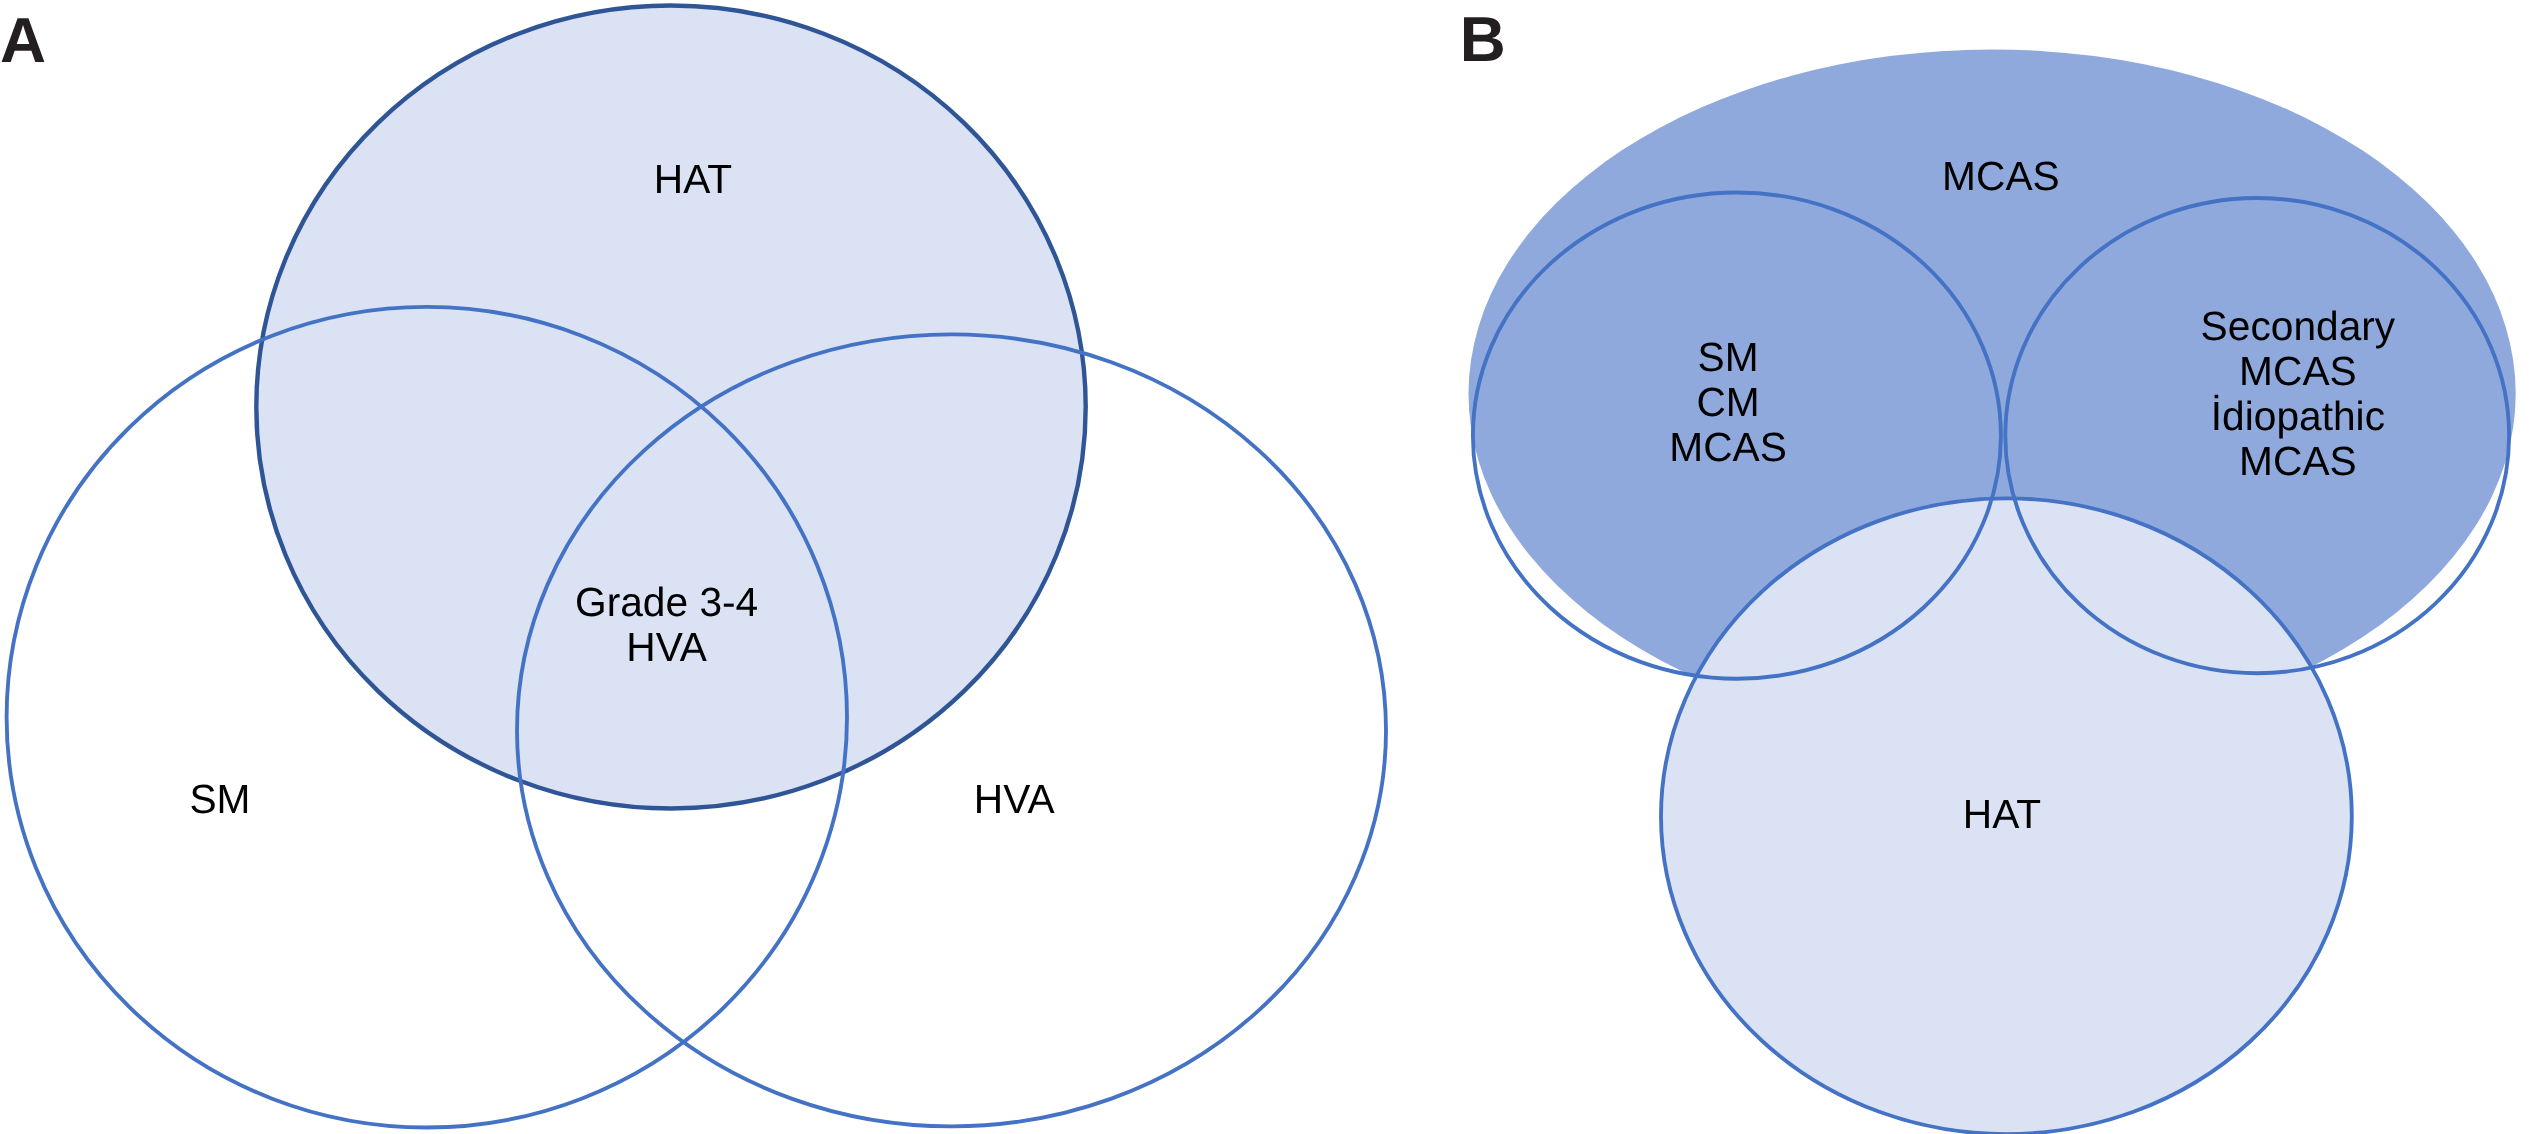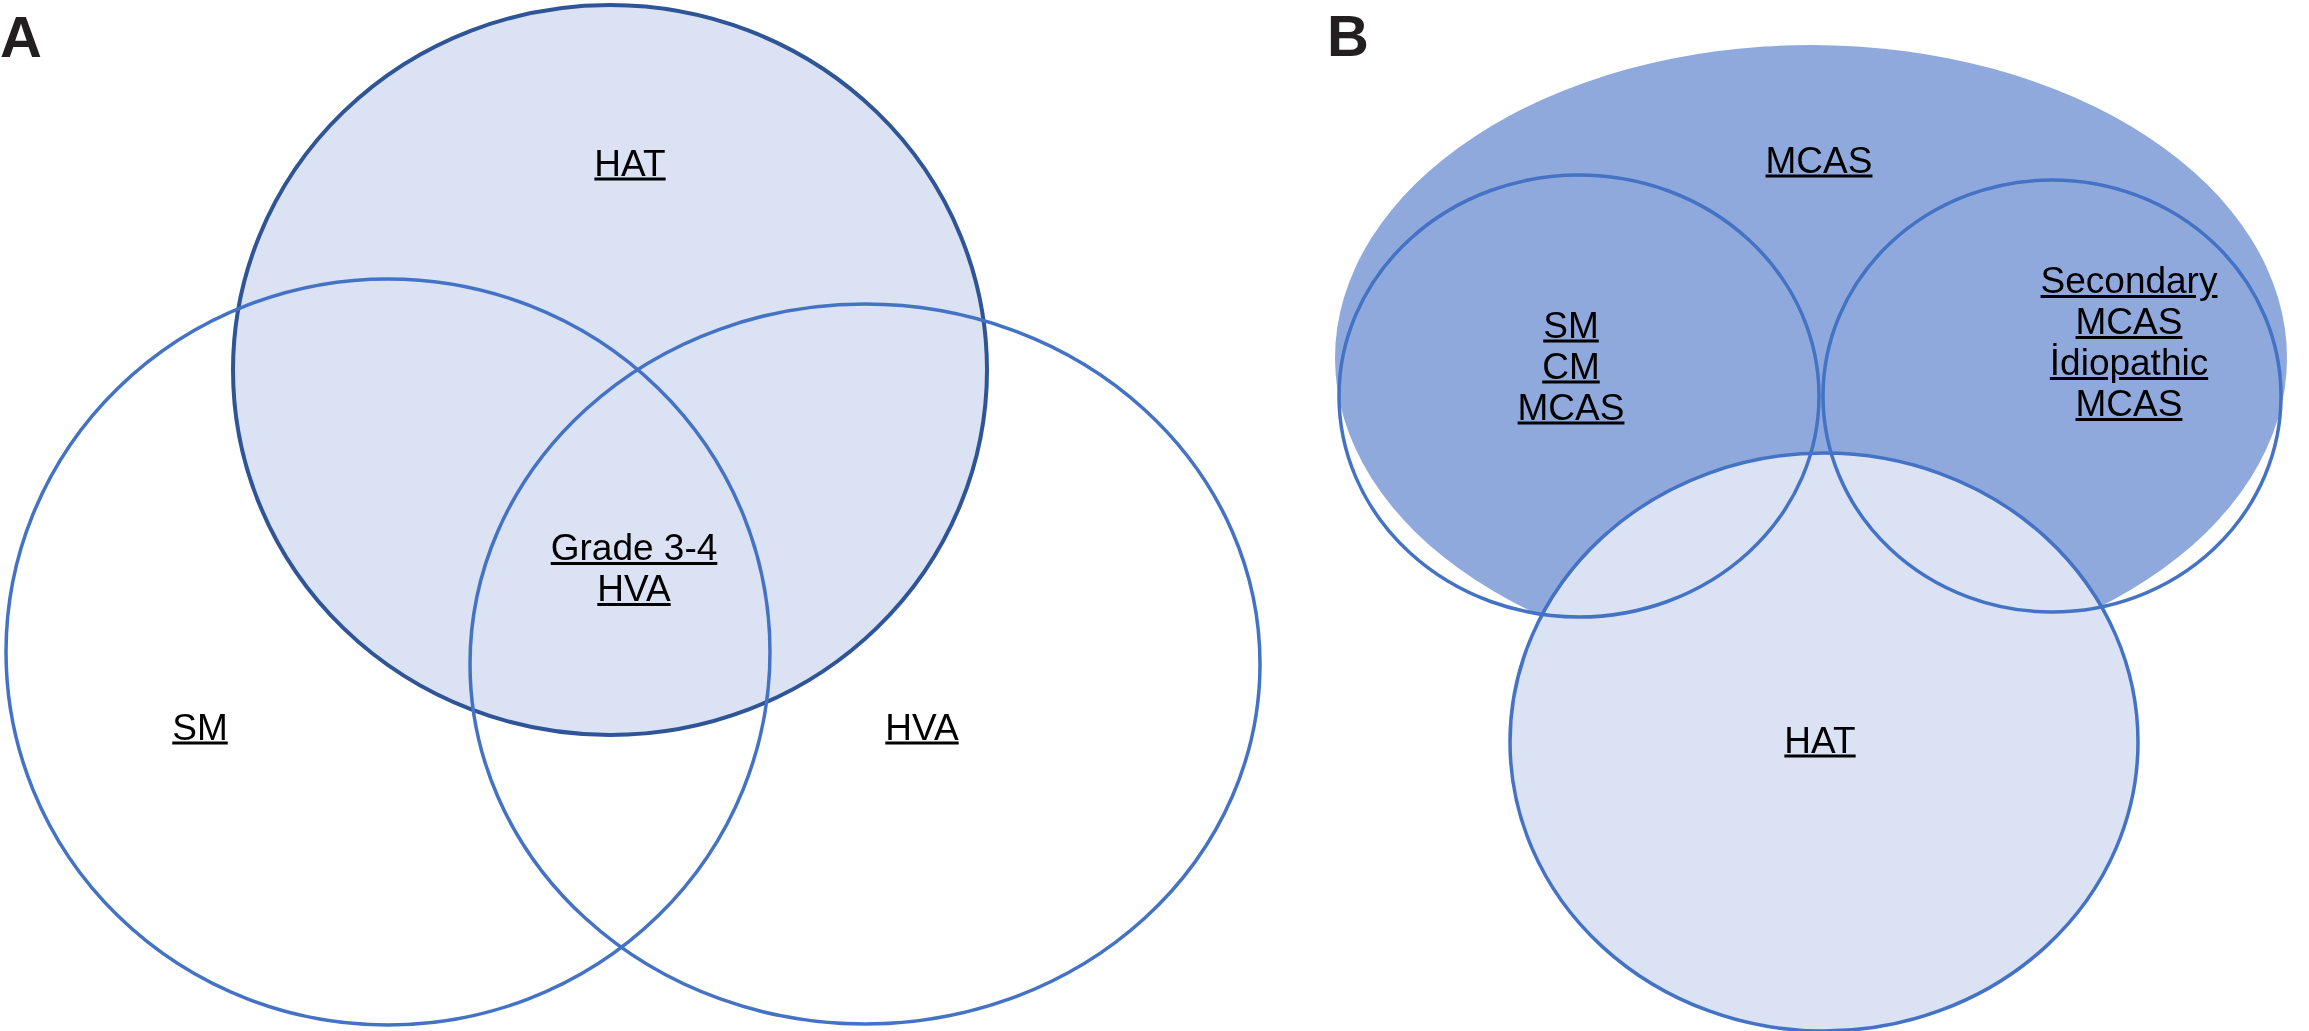--- a/index.html
+++ b/index.html
@@ -23,21 +23,20 @@
     height: 1031px;
   }
   .lbl {
     position: absolute;
     transform: translate(-50%, -50%);
     color: #000000;
     font-size: 37px;
     line-height: 41px;
     text-align: center;
     white-space: nowrap;
-    text-decoration: underline;
   }
   .panel-letter {
     position: absolute;
     transform: translate(-50%, -50%);
     color: #231f20;
     font-size: 58px;
     font-weight: 900;
     line-height: 1;
   }
   .lbl div { display: block; }
@@ -60,36 +59,36 @@
   </svg>
 
   <div class="panel-letter" style="left:21px; top:37px;">A</div>
 
   <div class="lbl" style="left:630px; top:163px;">HAT</div>
 
   <div class="lbl" style="left:200px; top:727px;">SM</div>
 
   <div class="lbl" style="left:922px; top:727px;">HVA</div>
 
-  <div class="lbl" style="left:634px; top:568px;">
+  <div class="lbl" style="left:606px; top:568px;">
     <div>Grade 3-4</div>
     <div>HVA</div>
   </div>
 
   <div class="panel-letter" style="left:1348px; top:36px;">B</div>
 
   <div class="lbl" style="left:1819px; top:160px;">MCAS</div>
 
   <div class="lbl" style="left:1571px; top:366px;">
     <div>SM</div>
     <div>CM</div>
     <div>MCAS</div>
   </div>
 
-  <div class="lbl" style="left:2089px; top:342px;margin-left:40px;">
+  <div class="lbl" style="left:2089px; top:358px;">
     <div>Secondary</div>
     <div>MCAS</div>
     <div>İdiopathic</div>
     <div>MCAS</div>
   </div>
 
   <div class="lbl" style="left:1820px; top:740px;">HAT</div>
 
 </div>
 

